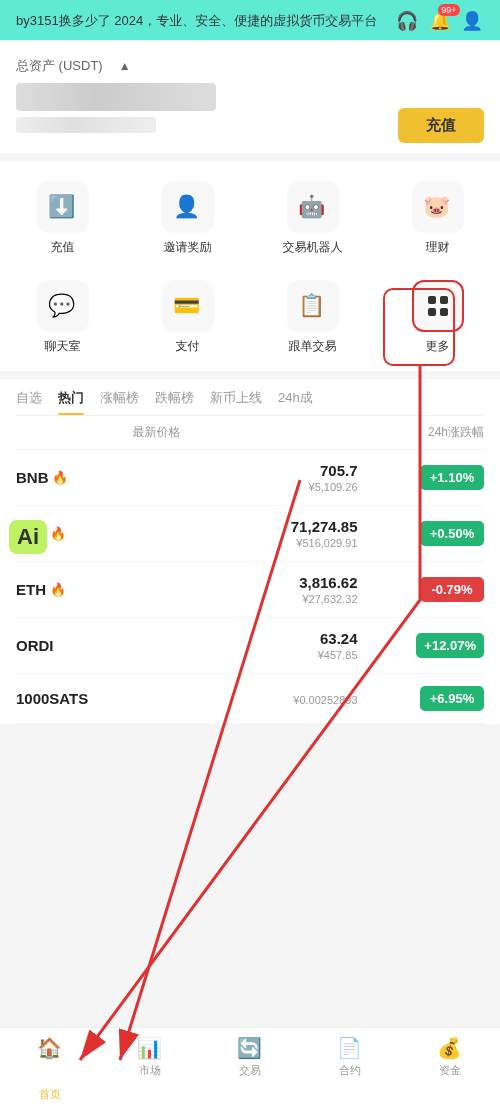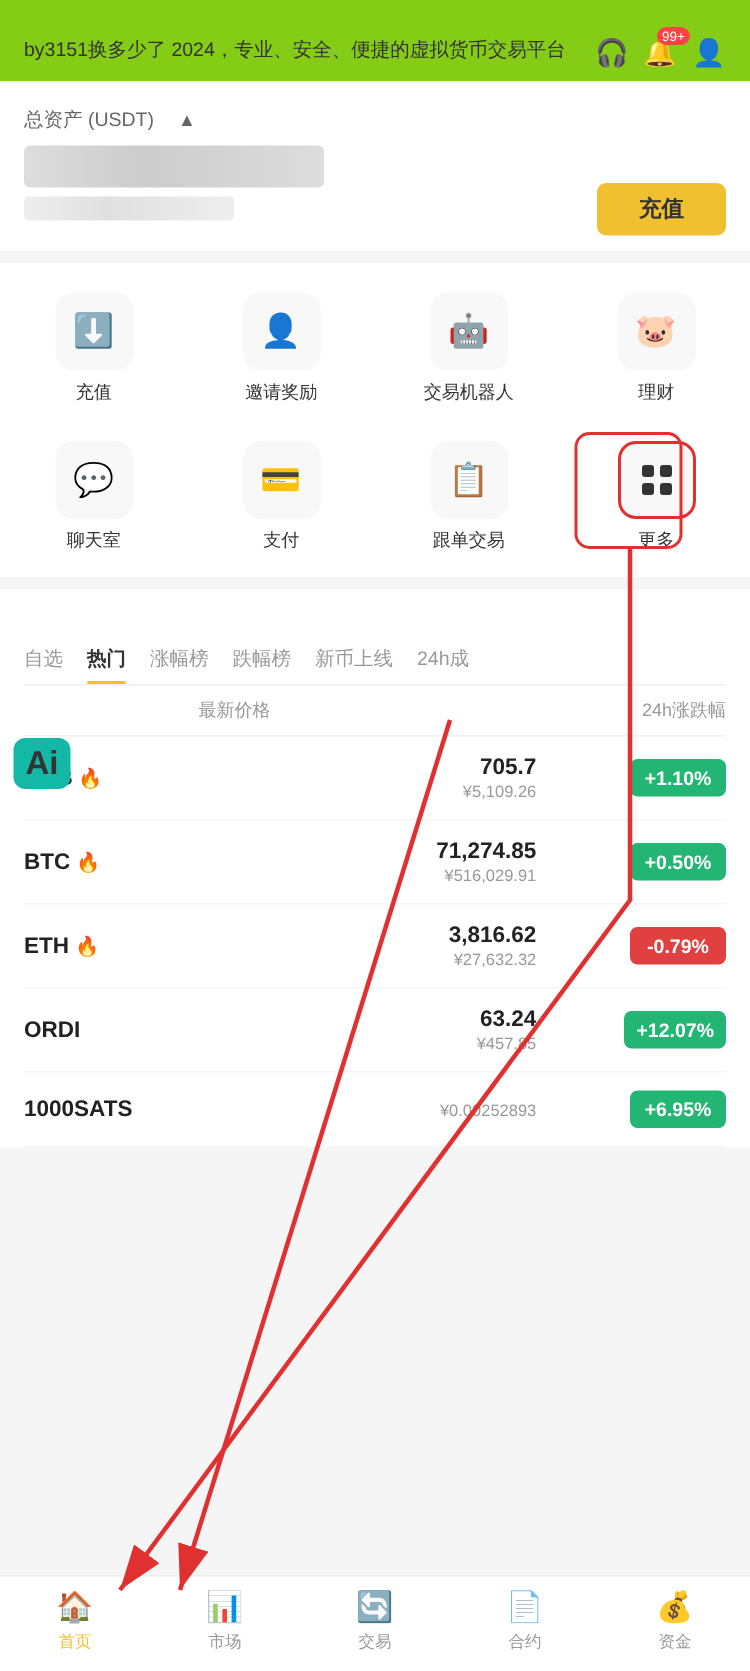--- a/index.html
+++ b/index.html
@@ -8,23 +8,24 @@
       font-family: -apple-system, 'PingFang SC', 'Helvetica Neue', sans-serif;
       background: #f5f5f5;
       width: 500px;
       min-height: 1114px;
       overflow-x: hidden;
       position: relative;
     }
 
     
     .header {
-      background: #84cc16;
-      padding: 24px 16px 8px;
-      display: flex;
+      background: #5eead4;
+      padding: 10px 16px 8px;
+      display: flex;
+      align-items: center;
       justify-content: space-between;
       border-bottom: 1px solid #eee;
     }
     .header-title {
       font-size: 13px;
       color: #333;
       flex: 1;
       line-height: 1.4;
     }
     .header-icons {
@@ -147,21 +148,20 @@
       padding: 10px 0 0;
       overflow-x: auto;
     }
     .market-tab {
       font-size: 13px;
       color: #999;
       padding-bottom: 8px;
       cursor: pointer;
       white-space: nowrap;
       position: relative;
-      margin-top: 27px;
     }
     .market-tab.active {
       color: #333;
       font-weight: 600;
     }
     .market-tab.active::after {
       content: '';
       position: absolute;
       bottom: 0;
       left: 0;
@@ -226,35 +226,35 @@
       display: flex;
       flex-direction: column;
       align-items: center;
       gap: 3px;
       cursor: pointer;
       flex: 1;
     }
     .nav-icon { font-size: 20px; color: #999; }
     .nav-icon.active { color: #f0c030; }
     .nav-label { font-size: 11px; color: #999; }
-    .nav-label.active { color: #f0c030; }
+    .nav-label.active { color: #f0c030; margin-top: 24px; }
     .red-arrow-box {
       position: absolute;
       border: 2.5px solid #e03030;
       border-radius: 10px;
       pointer-events: none;
       z-index: 10;
     }
 
     
     .ai-badge {
       position: absolute;
       left: 9px;
-      top: 492px;
-      background: #14b8a6;
+      top: 520px;
+      background: #bef264;
       border-radius: 8px;
       padding: 4px 8px;
       font-size: 22px;
       font-weight: 700;
       color: #333;
       text-align: center;
     }
 
     .content-wrapper {
       padding-bottom: 70px;

